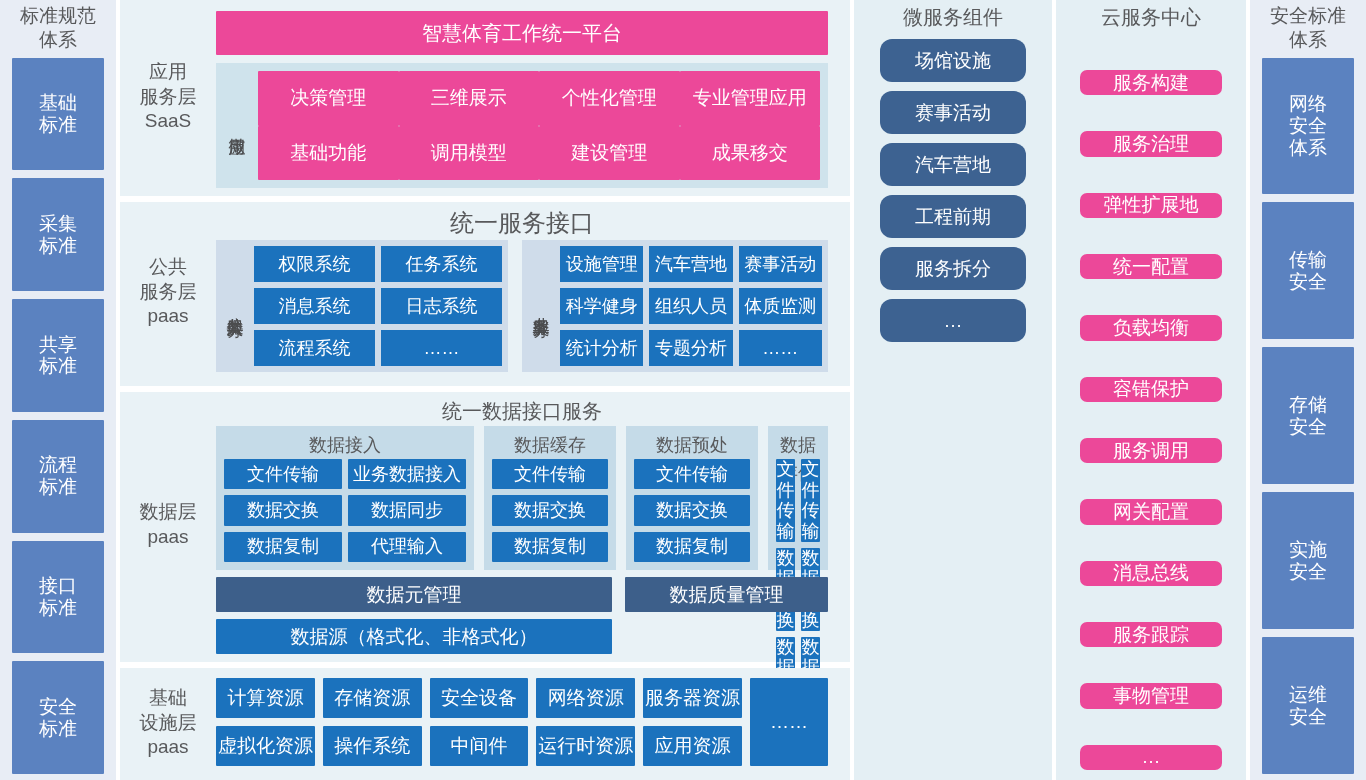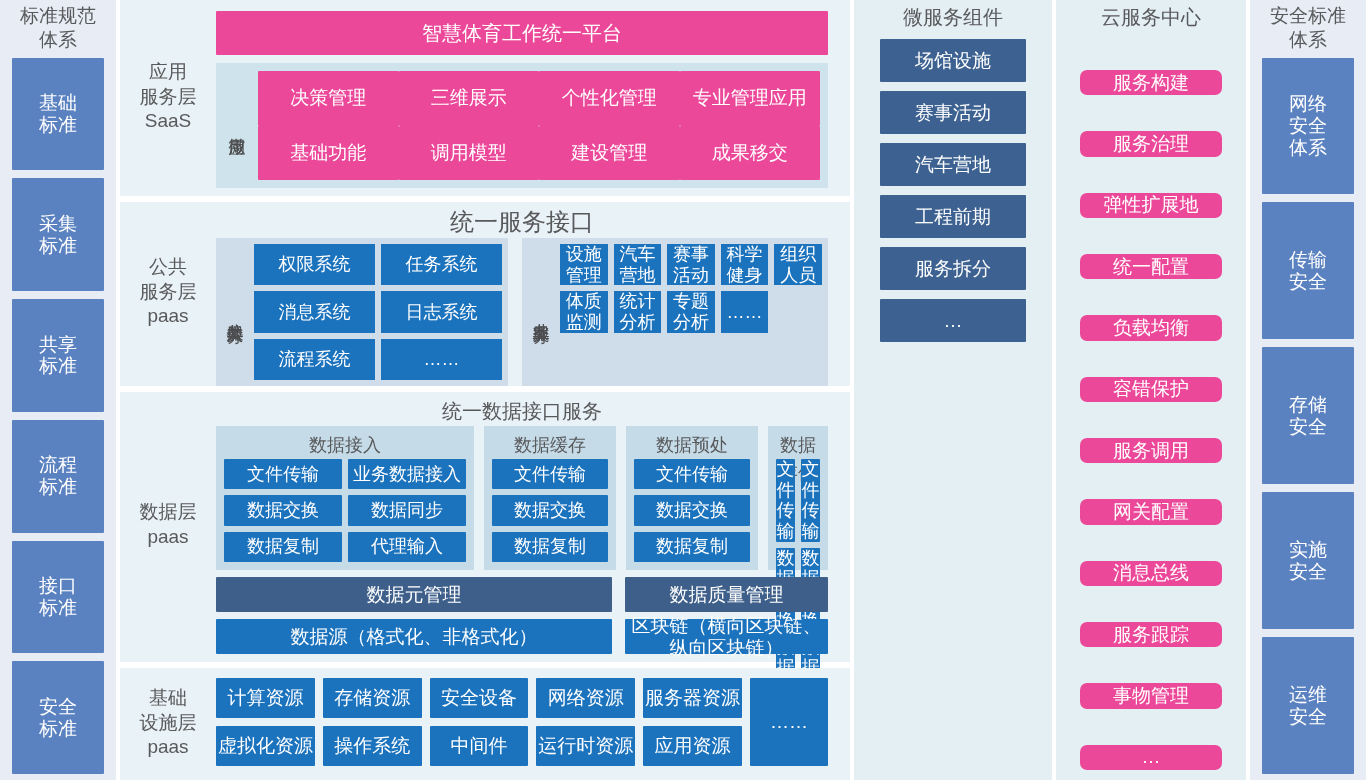--- a/index.html
+++ b/index.html
@@ -83,21 +83,21 @@
     font-size:24px;color:#58595b;margin-right:12px;text-align:center;
   }
   .svc-row{flex:1;display:flex;gap:14px;margin-right:12px;padding-bottom:6px;}
   .svc-panel{
     background:#cfdcea;display:flex;padding:6px;gap:6px;box-sizing:border-box;
   }
   .svc-panel.p1{flex:0 0 292px;}
   .svc-panel.p2{flex:1 1 auto;}
   .svc-grid{flex:1;display:grid;grid-template-rows:repeat(3,1fr);gap:6px;}
   .svc-grid.g2{grid-template-columns:repeat(2,1fr);}
-  .svc-grid.g3{grid-template-columns:repeat(5,1fr);}
+  .svc-grid.g3{grid-template-columns:repeat(3,1fr);}
   .svc-grid .tile{font-size:18px;border-radius:0;}
 
   
   .data-band{height:270px;padding:4px 10px 8px 0;}
   .data-head{
     height:34px;display:flex;align-items:center;justify-content:center;
     font-size:20px;color:#58595b;margin-right:12px;
   }
   .data-groups{display:flex;gap:10px;margin-right:12px;height:144px;}
   .dgroup{
@@ -140,21 +140,21 @@
     flex:0 0 198px;background:#e4eff4;display:flex;flex-direction:column;
     align-items:center;padding:4px 0 0;box-sizing:border-box;
   }
   .mcol .col-title{
     font-size:20px;color:#58595b;text-align:center;margin-bottom:8px;
   }
   .mcol .m-list{
     width:100%;display:flex;flex-direction:column;align-items:stretch;
     gap:9px;padding:0 26px;box-sizing:border-box;
   }
-  .mcol .m-list .tile{height:43px;font-size:19px;border-radius:1px;}
+  .mcol .m-list .tile{height:43px;font-size:19px;border-radius:12px;}
 
   .ccol{
     flex:0 0 190px;background:#e4eff4;display:flex;flex-direction:column;
     align-items:center;padding:4px 0 6px;box-sizing:border-box;
   }
   .ccol .col-title{
     font-size:20px;color:#58595b;text-align:center;margin-bottom:10px;
   }
   .ccol .c-list{
     flex:1;width:100%;display:flex;flex-direction:column;
@@ -301,21 +301,20 @@
 
         </div>
 
         <div class="data-bars">
           <div class="bar-row">
             <div class="tile t-slate2 bar-left">数据元管理</div>
             <div class="tile t-slate2 bar-right">数据质量管理</div>
           </div>
           <div class="bar-row">
             <div class="tile t-blue bar-left">数据源（格式化、非格式化）</div>
-            <div class="tile t-blue bar-right">区块链（横向区块链、纵向区块链）</div>
           </div>
         </div>
       </div>
     </div>
 
     <div class="band infra-band">
       <div class="band-label">基础
 设施层
 paas</div>
       <div class="band-body">

